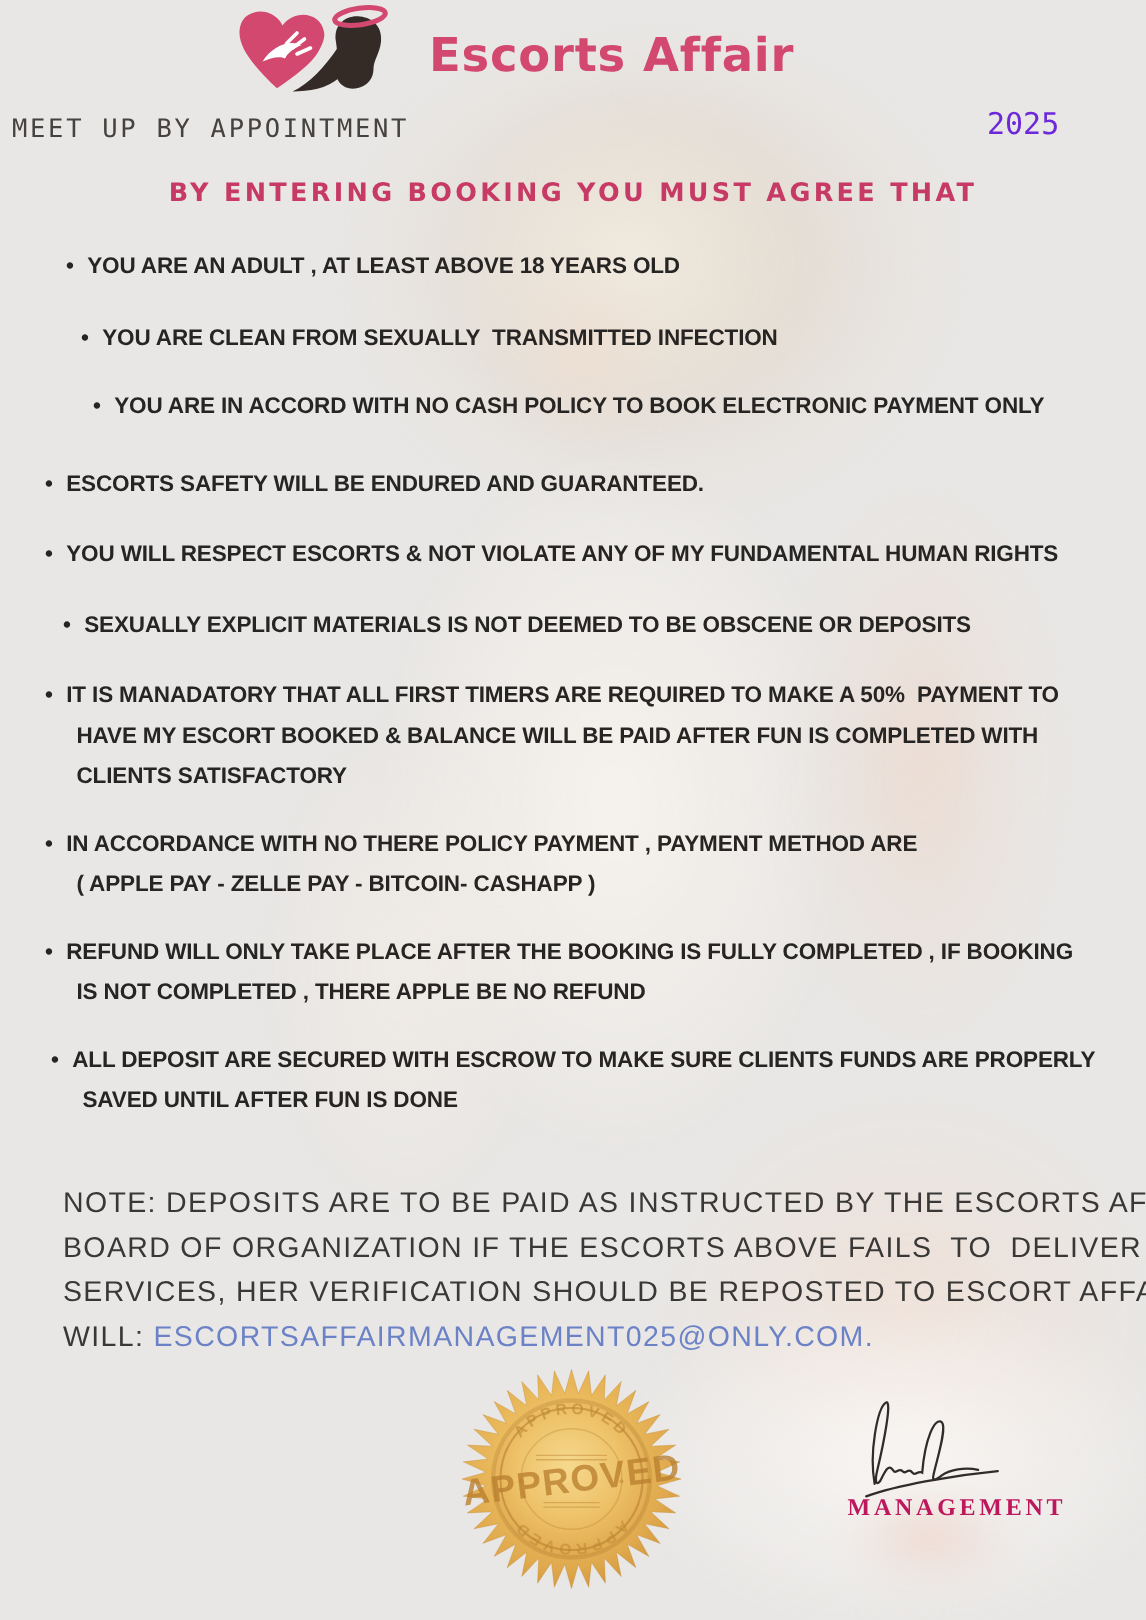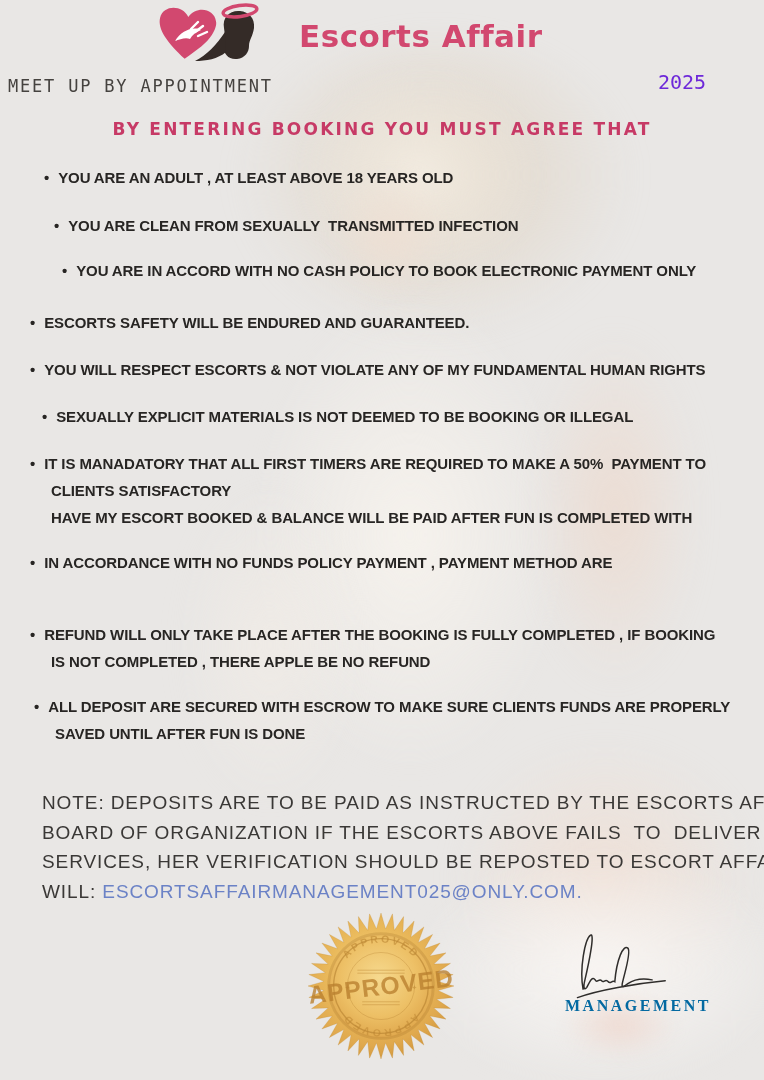--- a/index.html
+++ b/index.html
@@ -17,21 +17,21 @@
   .blob.silk   {left:255px;top:300px;width:310px;height:470px;background:radial-gradient(ellipse,rgba(248,244,238,.85),rgba(248,244,238,0) 72%);filter:blur(12px);}
   .blob.drape  {left:180px;top:480px;width:180px;height:330px;background:radial-gradient(ellipse,rgba(244,238,231,.6),rgba(244,238,231,0) 70%);filter:blur(14px);}
   .blob.arm    {left:530px;top:330px;width:170px;height:360px;background:radial-gradient(ellipse,rgba(237,216,203,.7),rgba(237,216,203,0) 70%);filter:blur(14px);}
   .blob.legs   {left:450px;top:740px;width:310px;height:280px;background:radial-gradient(ellipse,rgba(241,222,210,.75),rgba(241,222,210,0) 70%);filter:blur(14px);}
   .blob.glow   {left:420px;top:860px;width:360px;height:220px;background:radial-gradient(ellipse,rgba(250,248,246,.9),rgba(250,248,246,0) 75%);filter:blur(16px);}
   .blob.foot   {left:560px;top:990px;width:120px;height:70px;background:radial-gradient(ellipse,rgba(238,210,199,.7),rgba(238,210,199,0) 70%);filter:blur(8px);}
 
   .content{position:absolute;inset:0;z-index:1;}
 
   
-  .logo{position:absolute;left:156px;top:2px;display:flex;align-items:center;gap:21px;}
+  .logo{position:absolute;left:156px;top:2px;display:flex;align-items:center;gap:8px;}
   .brand{font-family:"DejaVu Sans",sans-serif;font-weight:800;font-size:31px;letter-spacing:.5px;color:#d2486f;}
   .tagline{position:absolute;left:8px;top:76px;font-family:"DejaVu Sans Mono",monospace;font-size:17px;letter-spacing:1.8px;color:#45423f;white-space:pre;}
   .year{position:absolute;left:658px;top:70px;font-family:"DejaVu Sans Mono",monospace;font-size:20px;color:#6d28d9;}
 
   .heading{position:absolute;left:0;top:119px;width:100%;text-align:center;
     font-family:"DejaVu Sans",sans-serif;font-weight:800;font-size:17px;letter-spacing:2.2px;color:#c73a66;}
 
   
   .bullet{position:absolute;color:#272523;font-weight:700;font-size:15px;line-height:27px;letter-spacing:-.1px;}
   .bl{display:flex;align-items:baseline;}
@@ -40,21 +40,21 @@
   .bl.cont{padding-left:21px;}
 
   
   .note{position:absolute;left:42px;top:788px;font-size:19px;line-height:29.5px;letter-spacing:.9px;color:#3a3836;}
   .note-line{white-space:pre;}
   .email{color:#6b82c6;text-decoration:none;cursor:pointer;}
 
   
   .seal{position:absolute;left:307px;top:912px;width:148px;height:148px;}
   .sig{position:absolute;left:570px;top:922px;width:112px;height:84px;}
-  .mgmt{position:absolute;left:565px;top:997px;font-family:"Liberation Serif",serif;font-weight:700;font-size:16px;letter-spacing:2.5px;color:#0369a1;}
+  .mgmt{position:absolute;left:565px;top:997px;font-family:"Liberation Serif",serif;font-weight:700;font-size:16px;letter-spacing:2.5px;color:#be185d;}
 </style>
 </head>
 <body>
 
 <div class="page">
 
   <div class="bgfig">
     <div class="blob hair"></div>
     <div class="blob hair2"></div>
     <div class="blob face"></div>
@@ -118,41 +118,44 @@
     <div class="bullet" style="left:30px;top:356px;">
       <div class="bl">
           <span class="dot">•</span>
           <span class="bt">YOU WILL RESPECT ESCORTS &amp; NOT VIOLATE ANY OF MY FUNDAMENTAL HUMAN RIGHTS</span>
         </div>
     </div>
 
     <div class="bullet" style="left:42px;top:403px;">
       <div class="bl">
           <span class="dot">•</span>
-          <span class="bt">SEXUALLY EXPLICIT MATERIALS IS NOT DEEMED TO BE BOOKING OR ILLEGAL</span>
+          <span class="bt">SEXUALLY EXPLICIT MATERIALS IS NOT DEEMED TO BE OBSCENE OR DEPOSITS</span>
         </div>
     </div>
 
     <div class="bullet" style="left:30px;top:450px;">
       <div class="bl">
           <span class="dot">•</span>
           <span class="bt">IT IS MANADATORY THAT ALL FIRST TIMERS ARE REQUIRED TO MAKE A 50%  PAYMENT TO</span>
         </div>
       <div class="bl cont">
+          <span class="bt">HAVE MY ESCORT BOOKED &amp; BALANCE WILL BE PAID AFTER FUN IS COMPLETED WITH</span>
+        </div>
+      <div class="bl cont">
           <span class="bt">CLIENTS SATISFACTORY</span>
         </div>
-      <div class="bl cont">
-          <span class="bt">HAVE MY ESCORT BOOKED &amp; BALANCE WILL BE PAID AFTER FUN IS COMPLETED WITH</span>
-        </div>
     </div>
 
     <div class="bullet" style="left:30px;top:549px;">
       <div class="bl">
           <span class="dot">•</span>
-          <span class="bt">IN ACCORDANCE WITH NO FUNDS POLICY PAYMENT , PAYMENT METHOD ARE</span>
+          <span class="bt">IN ACCORDANCE WITH NO THERE POLICY PAYMENT , PAYMENT METHOD ARE</span>
+        </div>
+      <div class="bl cont">
+          <span class="bt">( APPLE PAY - ZELLE PAY - BITCOIN- CASHAPP )</span>
         </div>
     </div>
 
     <div class="bullet" style="left:30px;top:621px;">
       <div class="bl">
           <span class="dot">•</span>
           <span class="bt">REFUND WILL ONLY TAKE PLACE AFTER THE BOOKING IS FULLY COMPLETED , IF BOOKING</span>
         </div>
       <div class="bl cont">
           <span class="bt">IS NOT COMPLETED , THERE APPLE BE NO REFUND</span>

